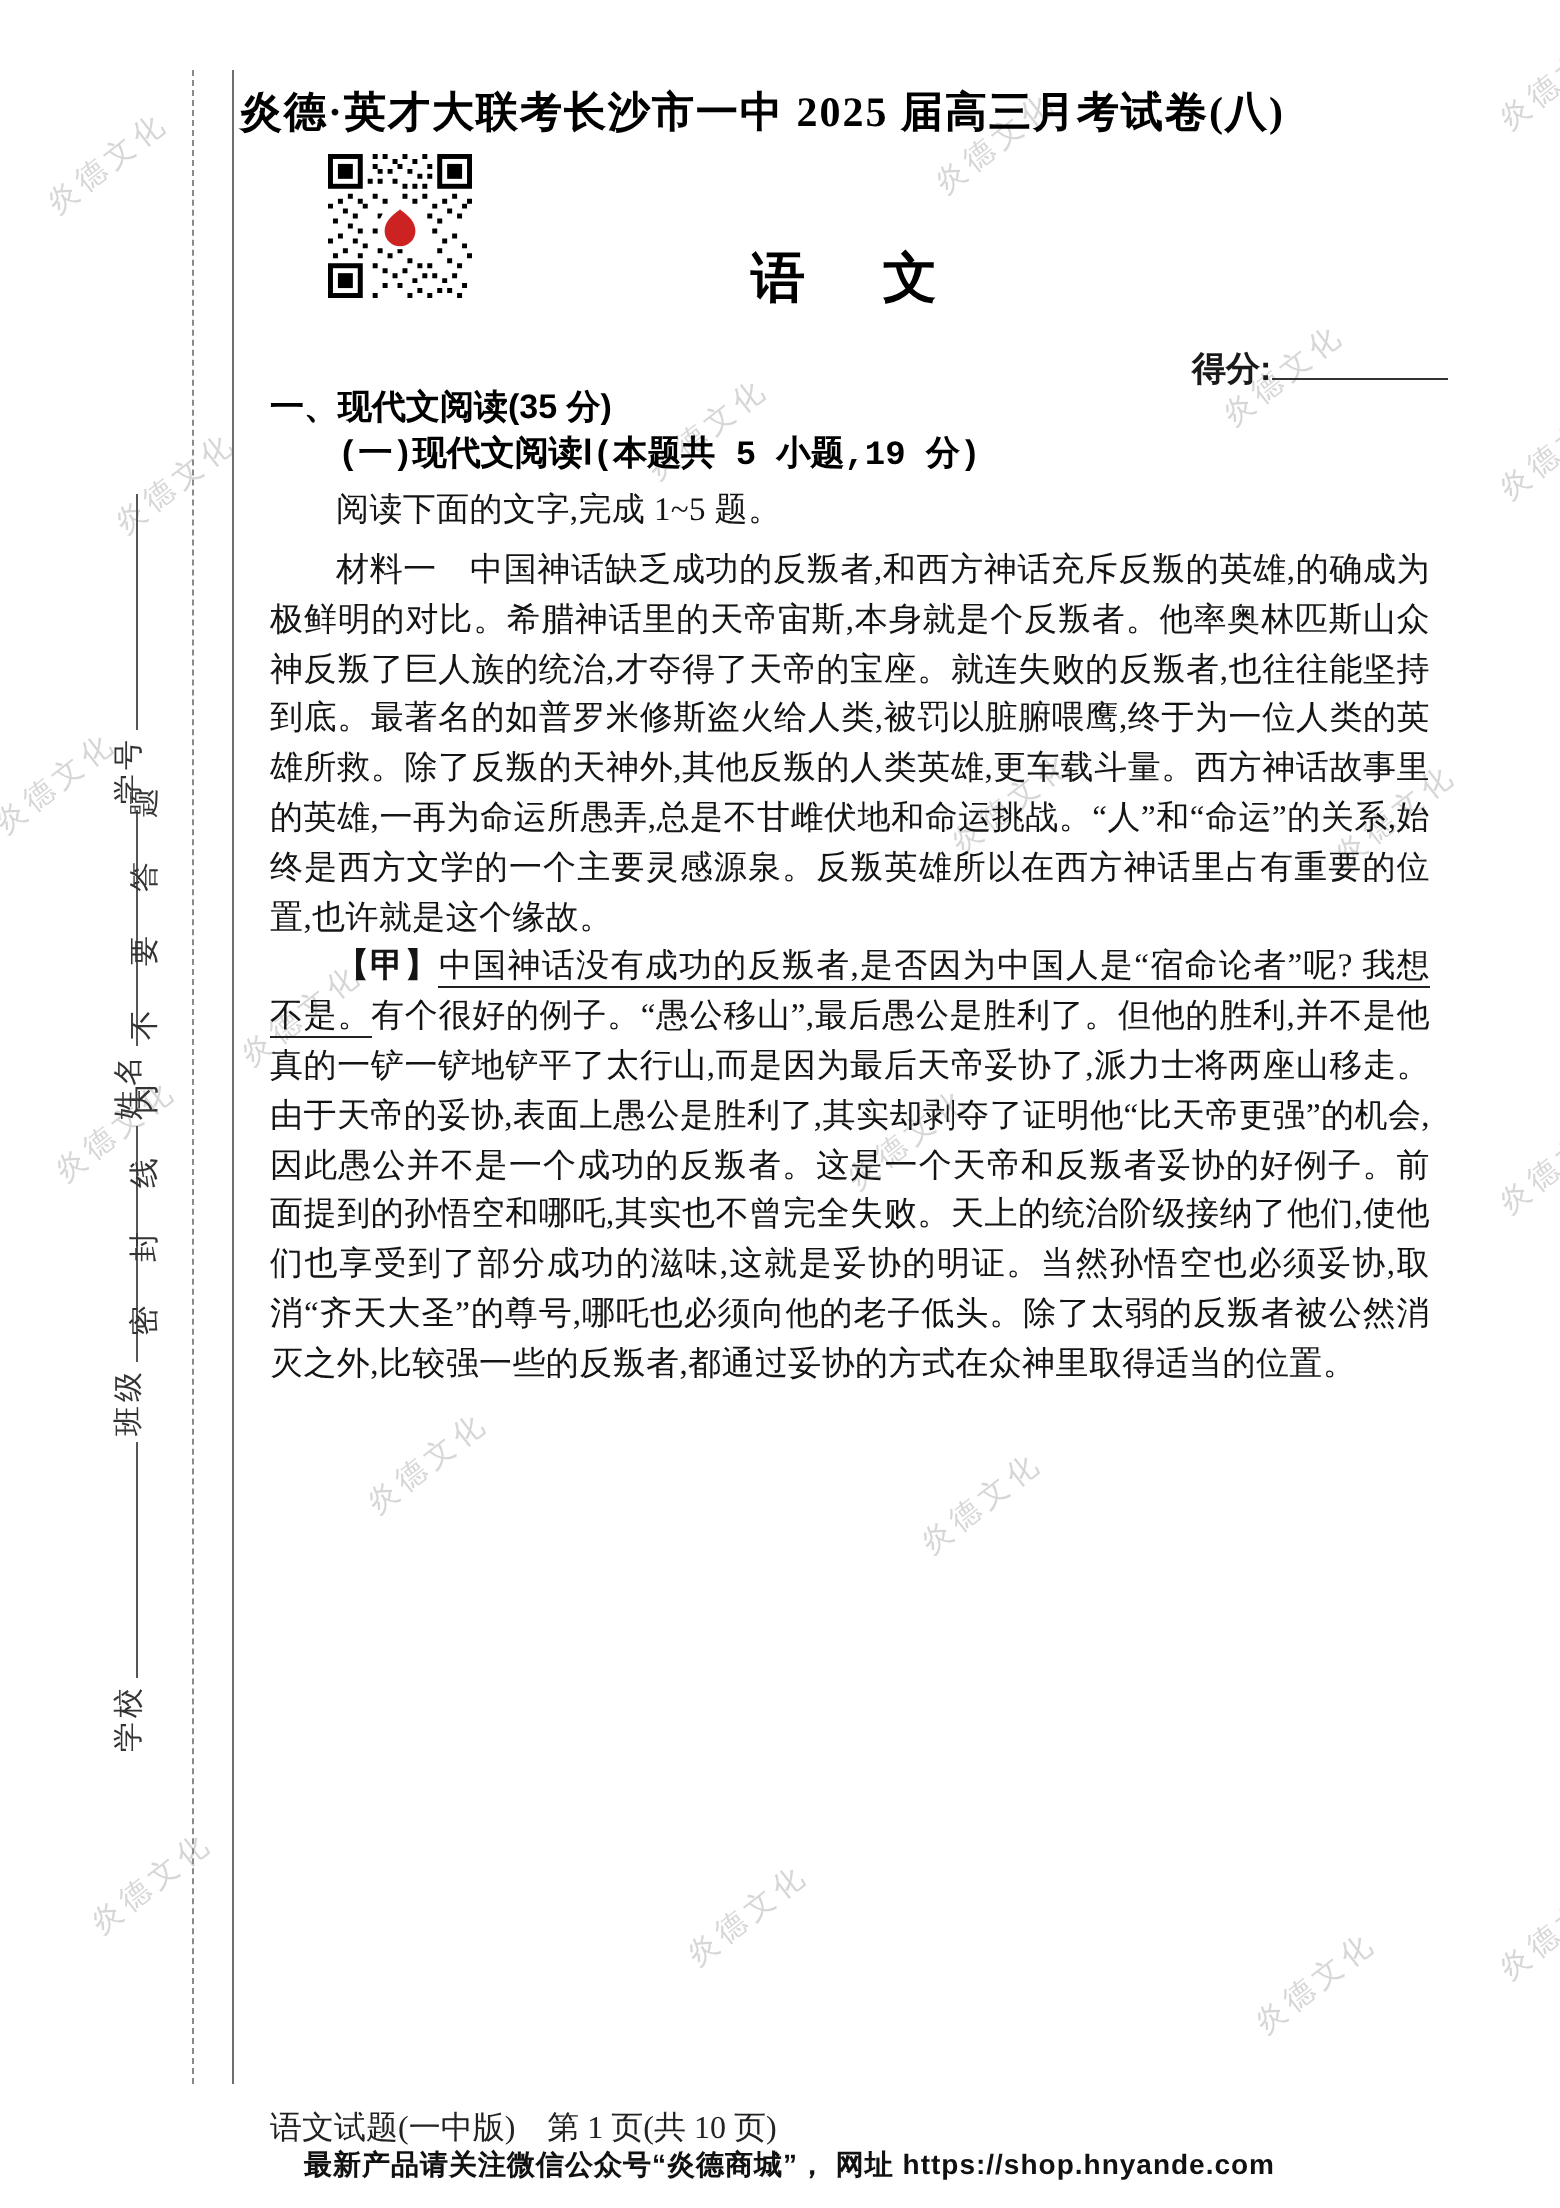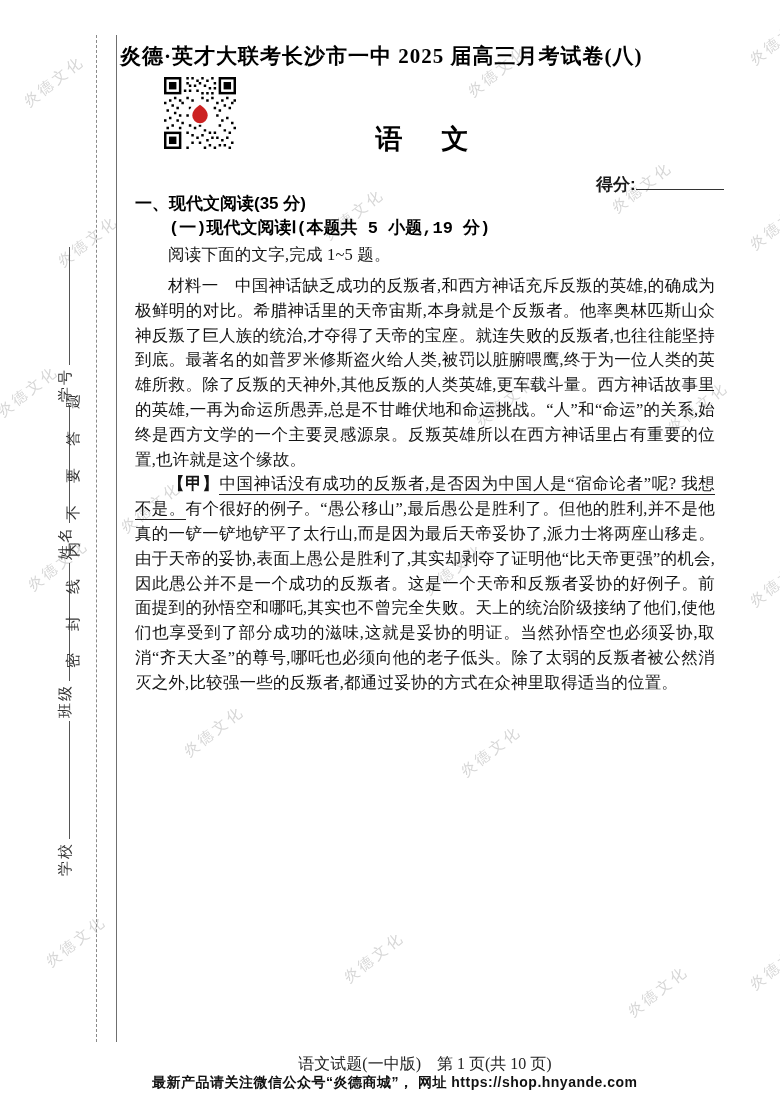--- a/index.html
+++ b/index.html
@@ -52,21 +52,21 @@
   .sub-h{
     font-family:Liberation Mono, monospace;font-weight:bold;font-size:17px;
     line-height:26px;text-indent:2em;margin:0;color:#000;
   }
   .instr{line-height:26px;margin-bottom:5px !important;}
   .mat-label{font-weight:normal;font-family:"Liberation Sans", sans-serif;margin-right:1em;}
   .marker{font-weight:bold;}
   .ul{border-bottom:1px solid #222;padding-bottom:1px;}
   
   .page-footer{
-    position:absolute;left:135px;top:1054px;width:580px;text-align:center;
+    position:absolute;left:135px;top:1054px;width:580px;text-align:left;
     font-size:16px;color:#222;font-family:"Liberation Serif", serif;
   }
   .promo{
     position:absolute;left:152px;top:1074px;font-size:14px;font-weight:bold;color:#111;
     font-family:"Liberation Sans", sans-serif;letter-spacing:.5px;
   }
 </style>
 </head>
 <body>
 

